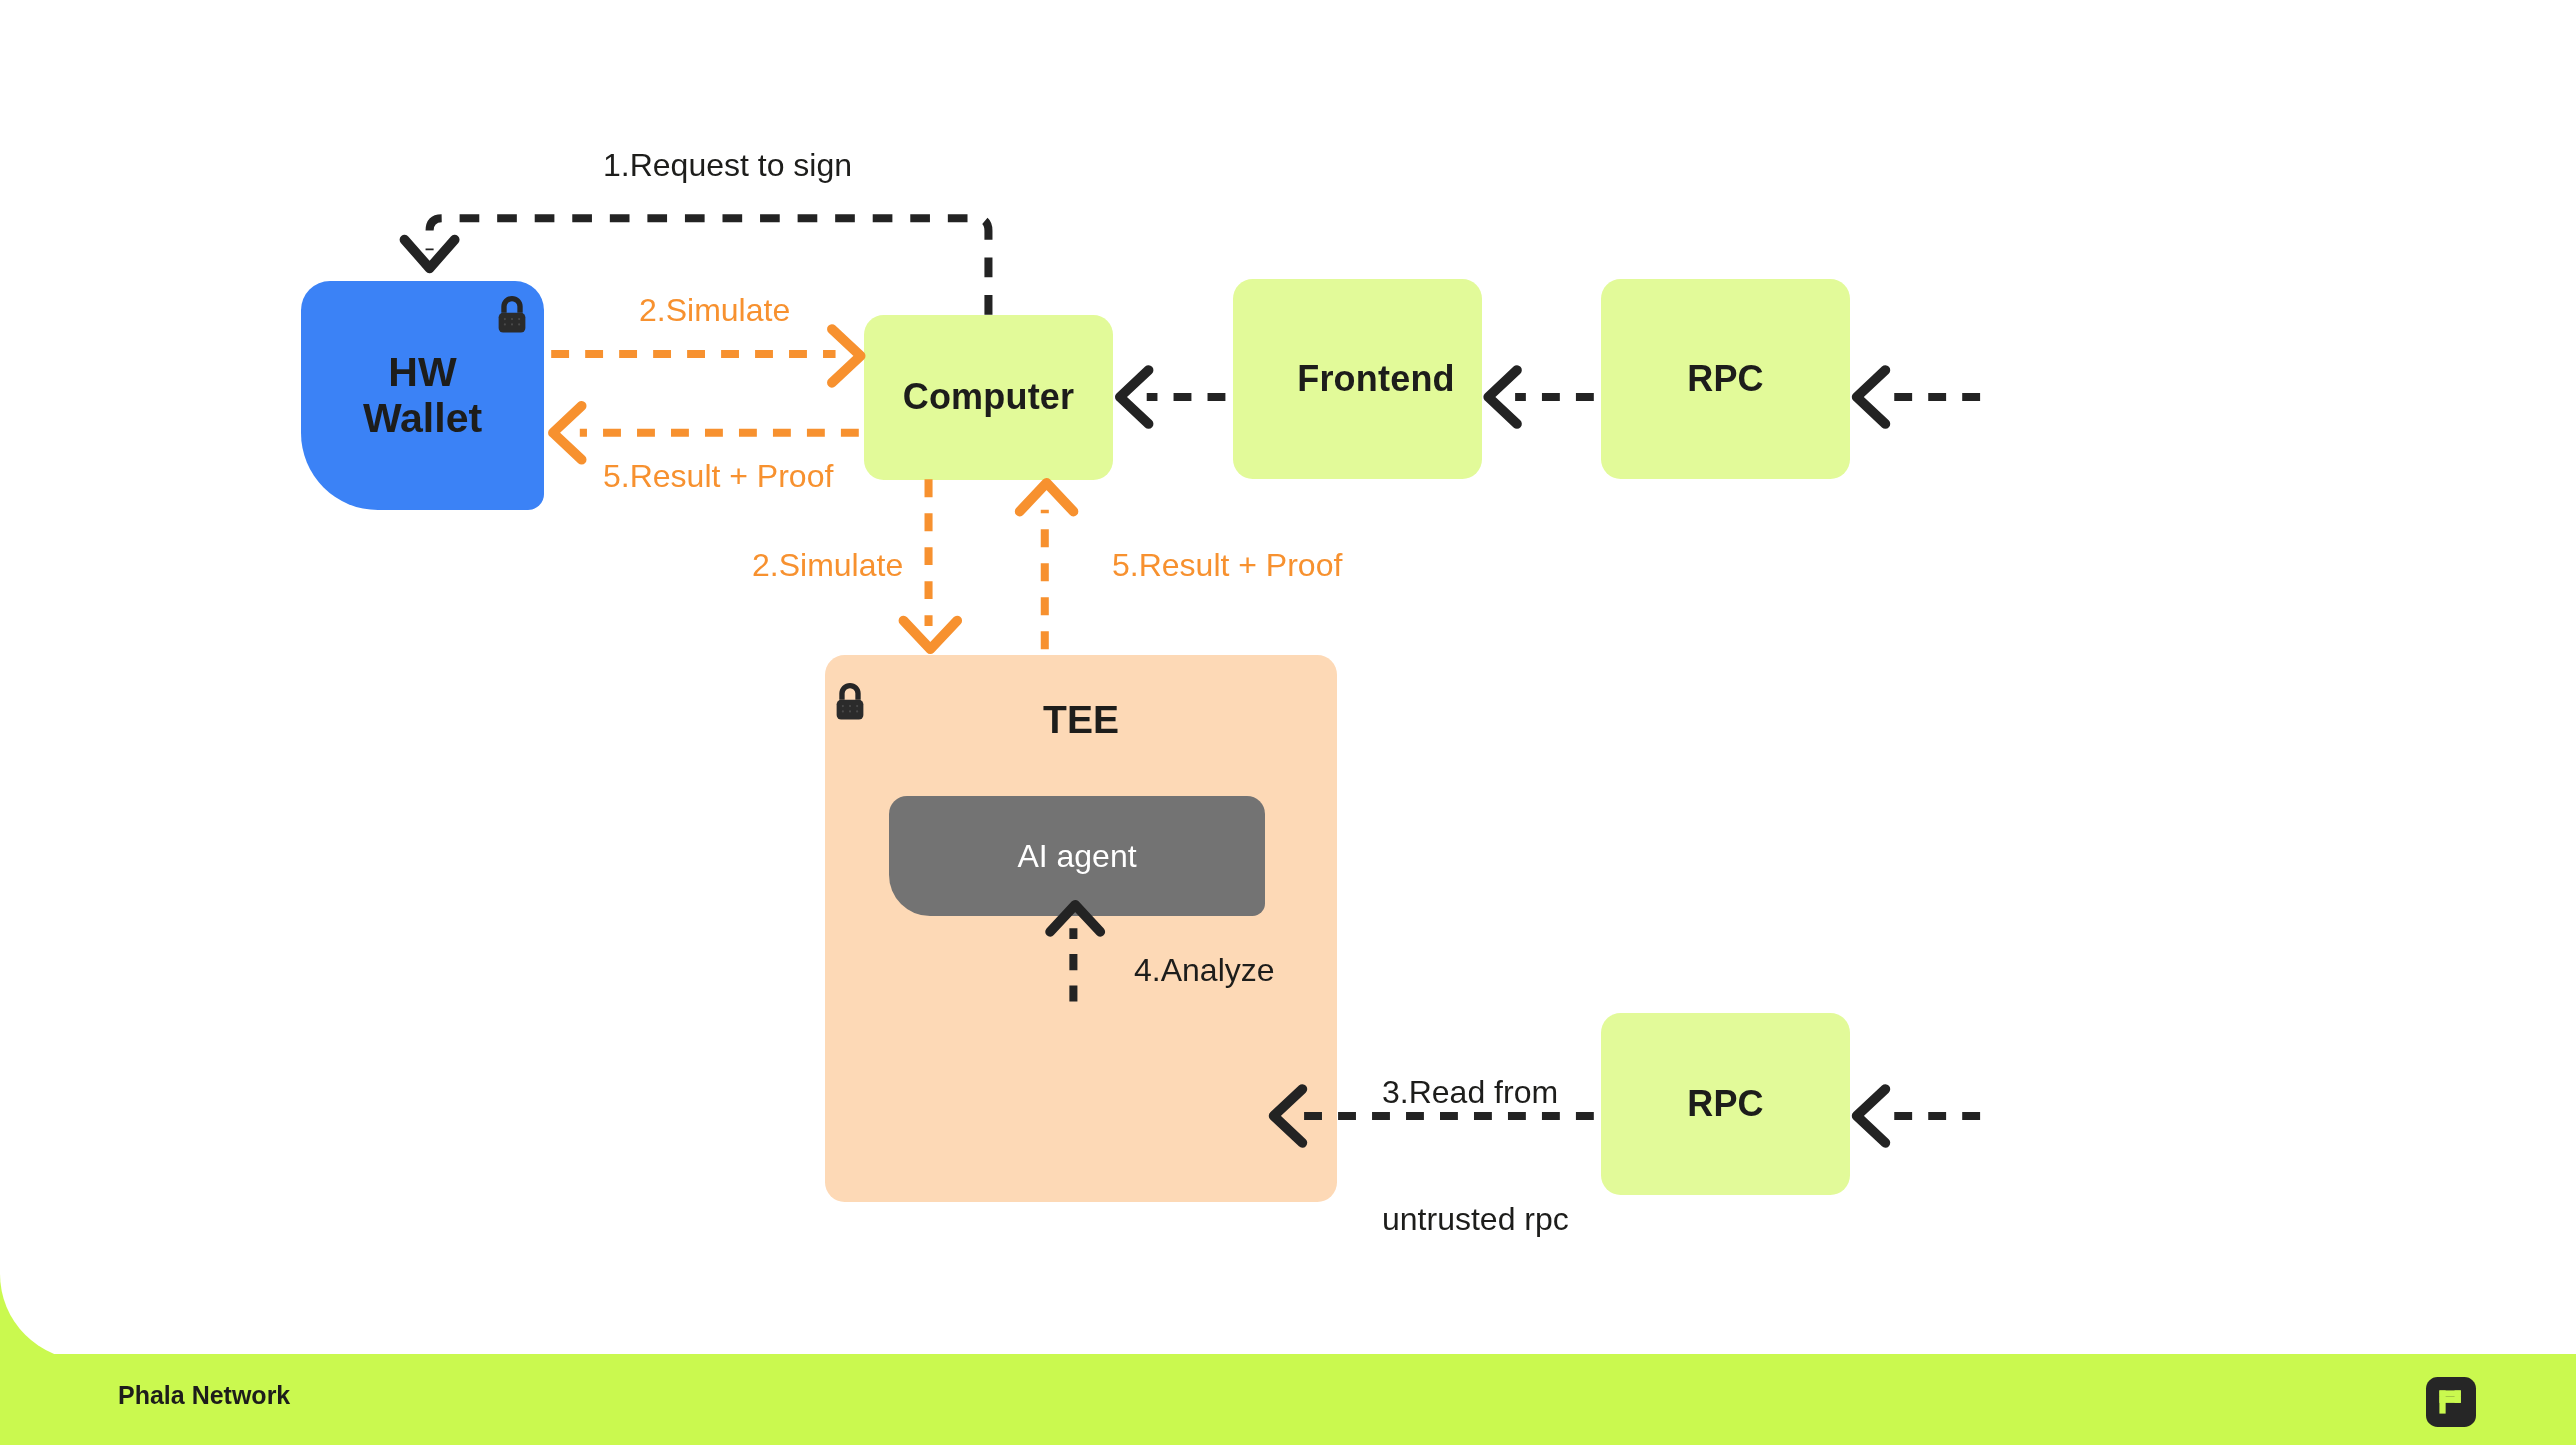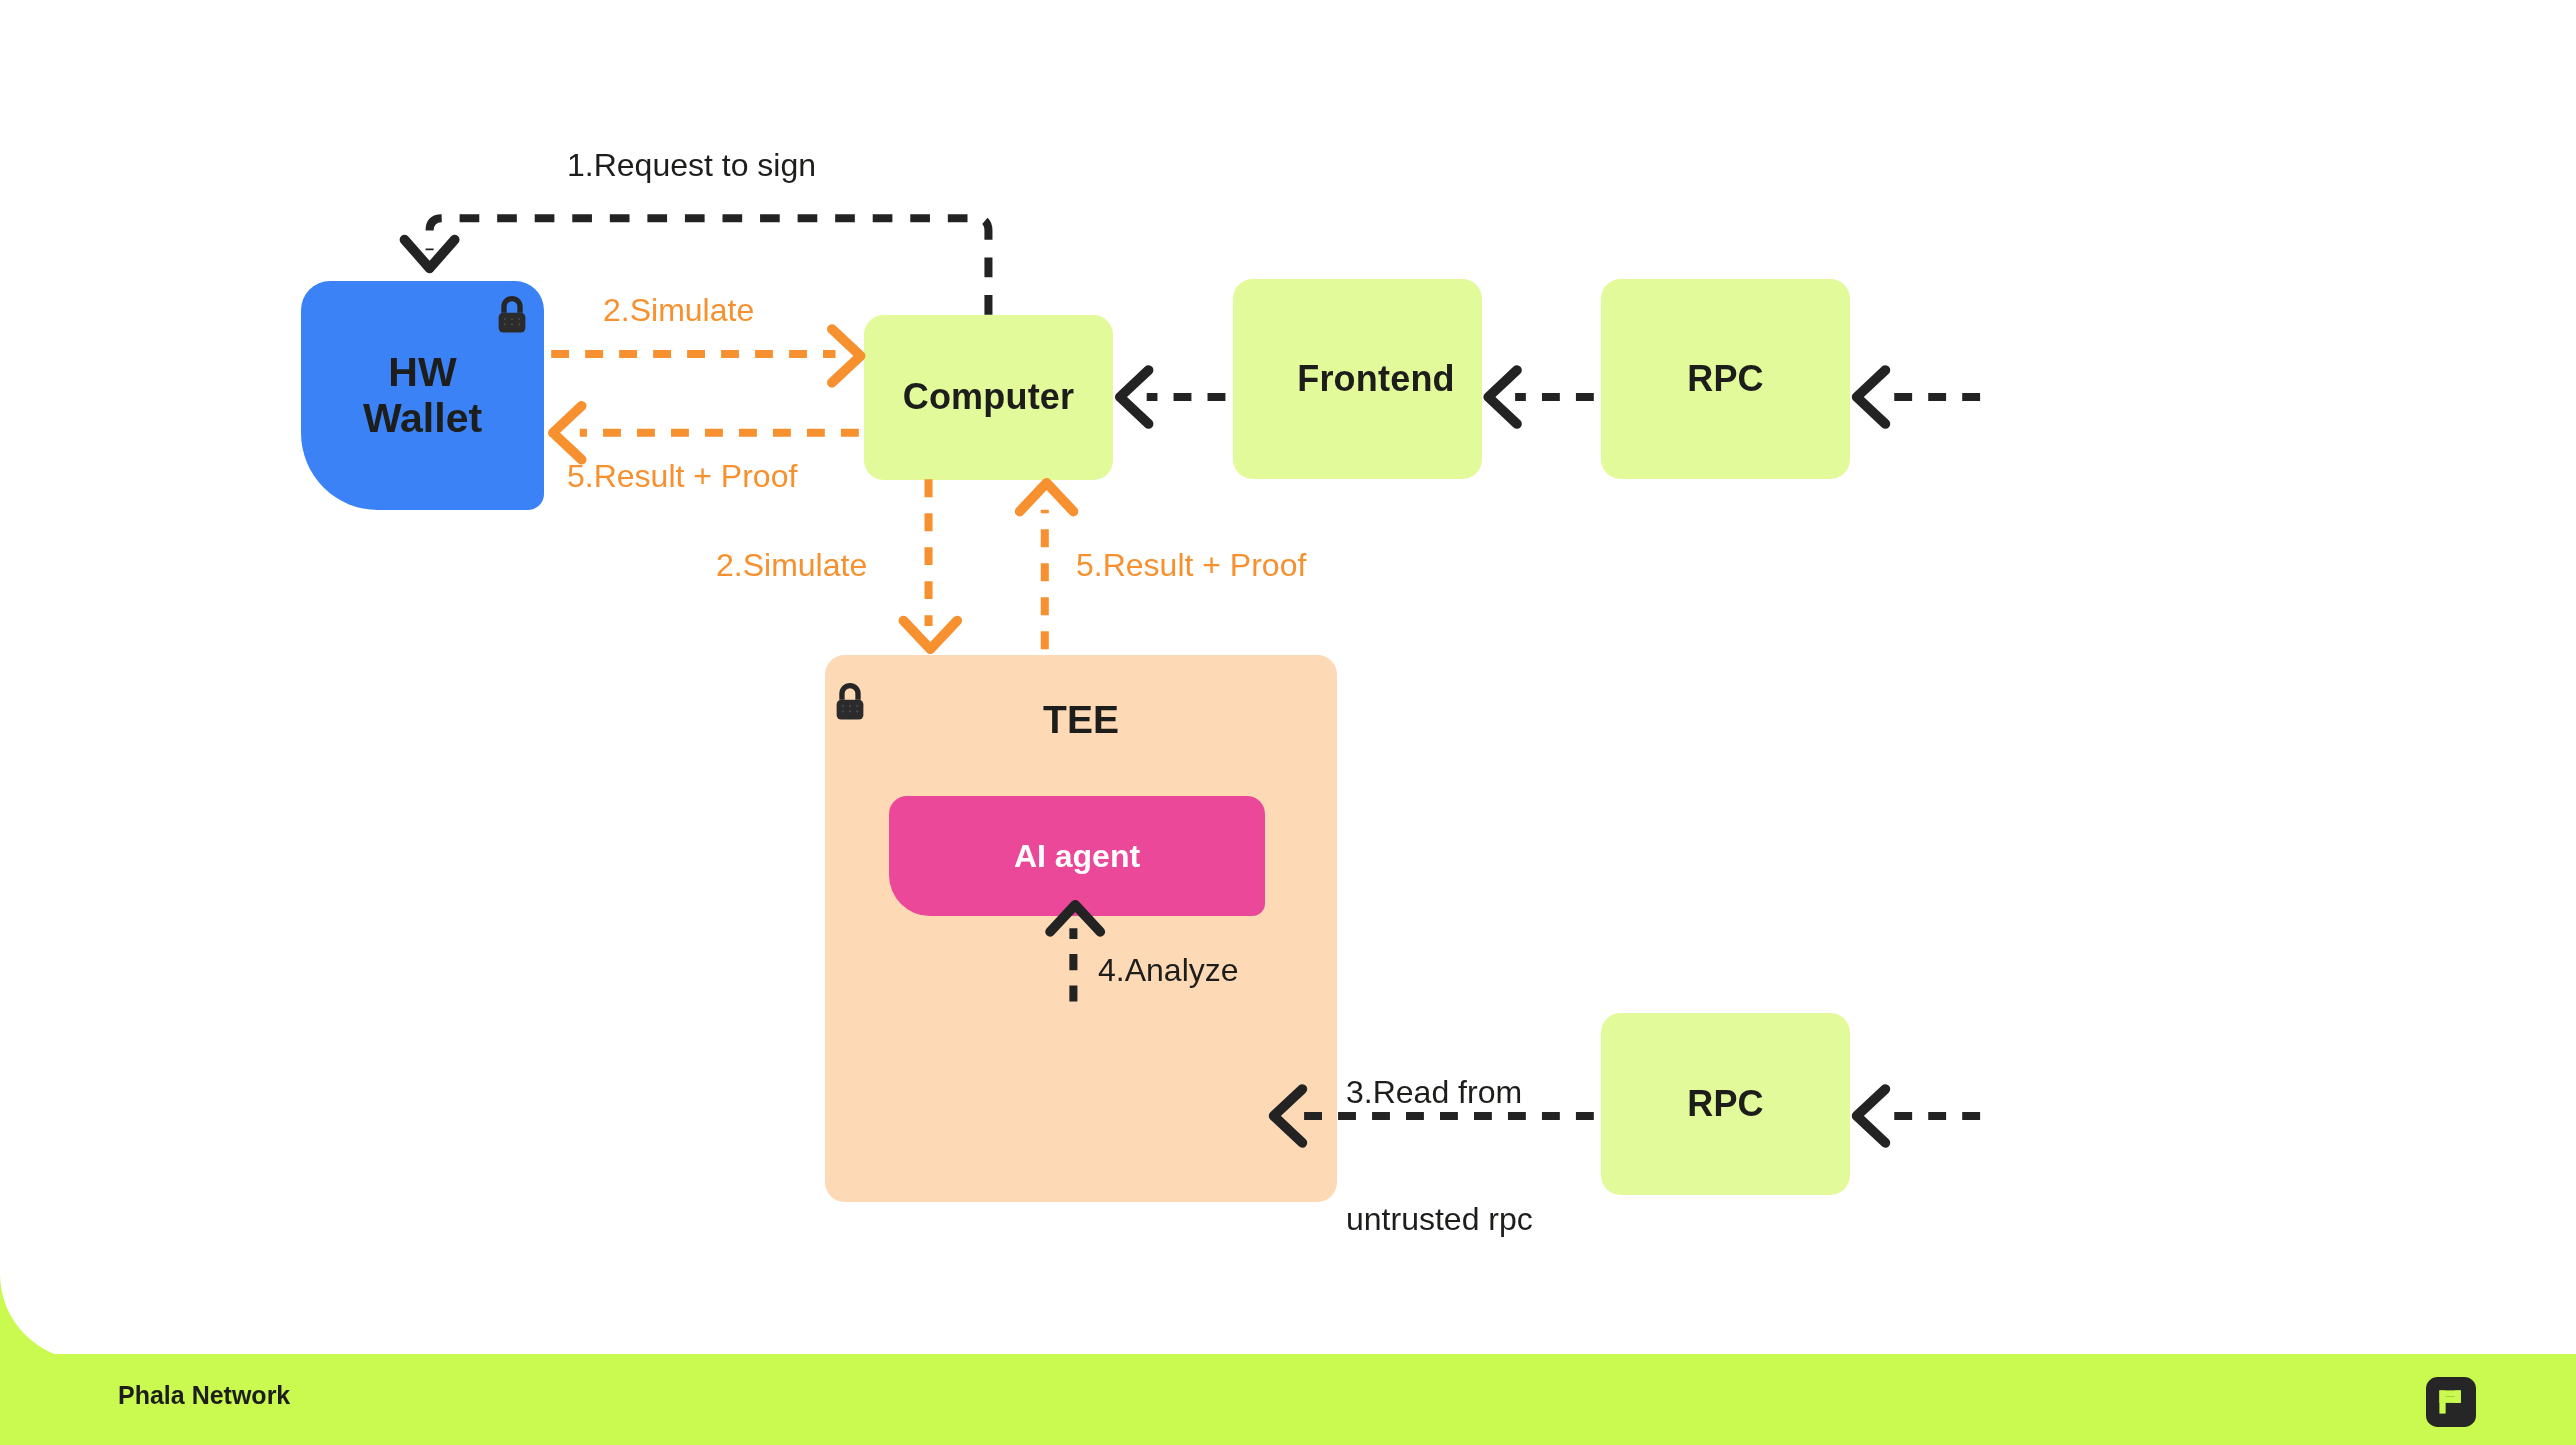--- a/index.html
+++ b/index.html
@@ -63,35 +63,35 @@
     background: #fdd9b6;
     border-radius: 19.7px;
     z-index: 6;
   }
   #tee-title {
     position: absolute; left: 0; top: 43px; width: 100%;
     text-align: center; font-size: 39px; font-weight: 700; color: #1d1d1b;
   }
   .tee-box {
     position: absolute; left: 64px; width: 376px; height: 120px;
-    background: #ec4899;
-    color: #ffffff; font-weight: 700; font-size: 32px;
+    background: #737373;
+    color: #ffffff; font-weight: 400; font-size: 32px;
     display: flex; align-items: center; justify-content: center;
     border-radius: 18px 18px 12.5px 41px;
   }
   #ai-agent { top: 141px; }
   #light-client { top: 345px; }
 
   
   .lock { position: absolute; width: 36px; height: 41px; z-index: 9; }
   #lock-hw  { left: 494px; top: 295px; }
   #lock-tee { left: 832px; top: 682px; }
 
   
-  .lbl { position: absolute; white-space: pre; z-index: 8; }
+  .lbl { position: absolute; white-space: pre; z-index: 8; margin-left: 36px; }
   .lbl-dark   { color: #1d1d1b; font-size: 32px; font-weight: 400; }
   .lbl-orange { color: #f7912f; font-size: 32px; font-weight: 400; }
 
   #lbl-request { left: 567px;  top: 147px; }
   #lbl-sim-h   { left: 603px;  top: 292px; }
   #lbl-res-h   { left: 567px;  top: 458px; }
   #lbl-sim-v   { left: 716px;  top: 547px; }
   #lbl-res-v   { left: 1076px; top: 547px; }
   #lbl-analyze { left: 1098px; top: 952px; }
   #lbl-read    { left: 1346px; top: 987px; line-height: 1.32; }

